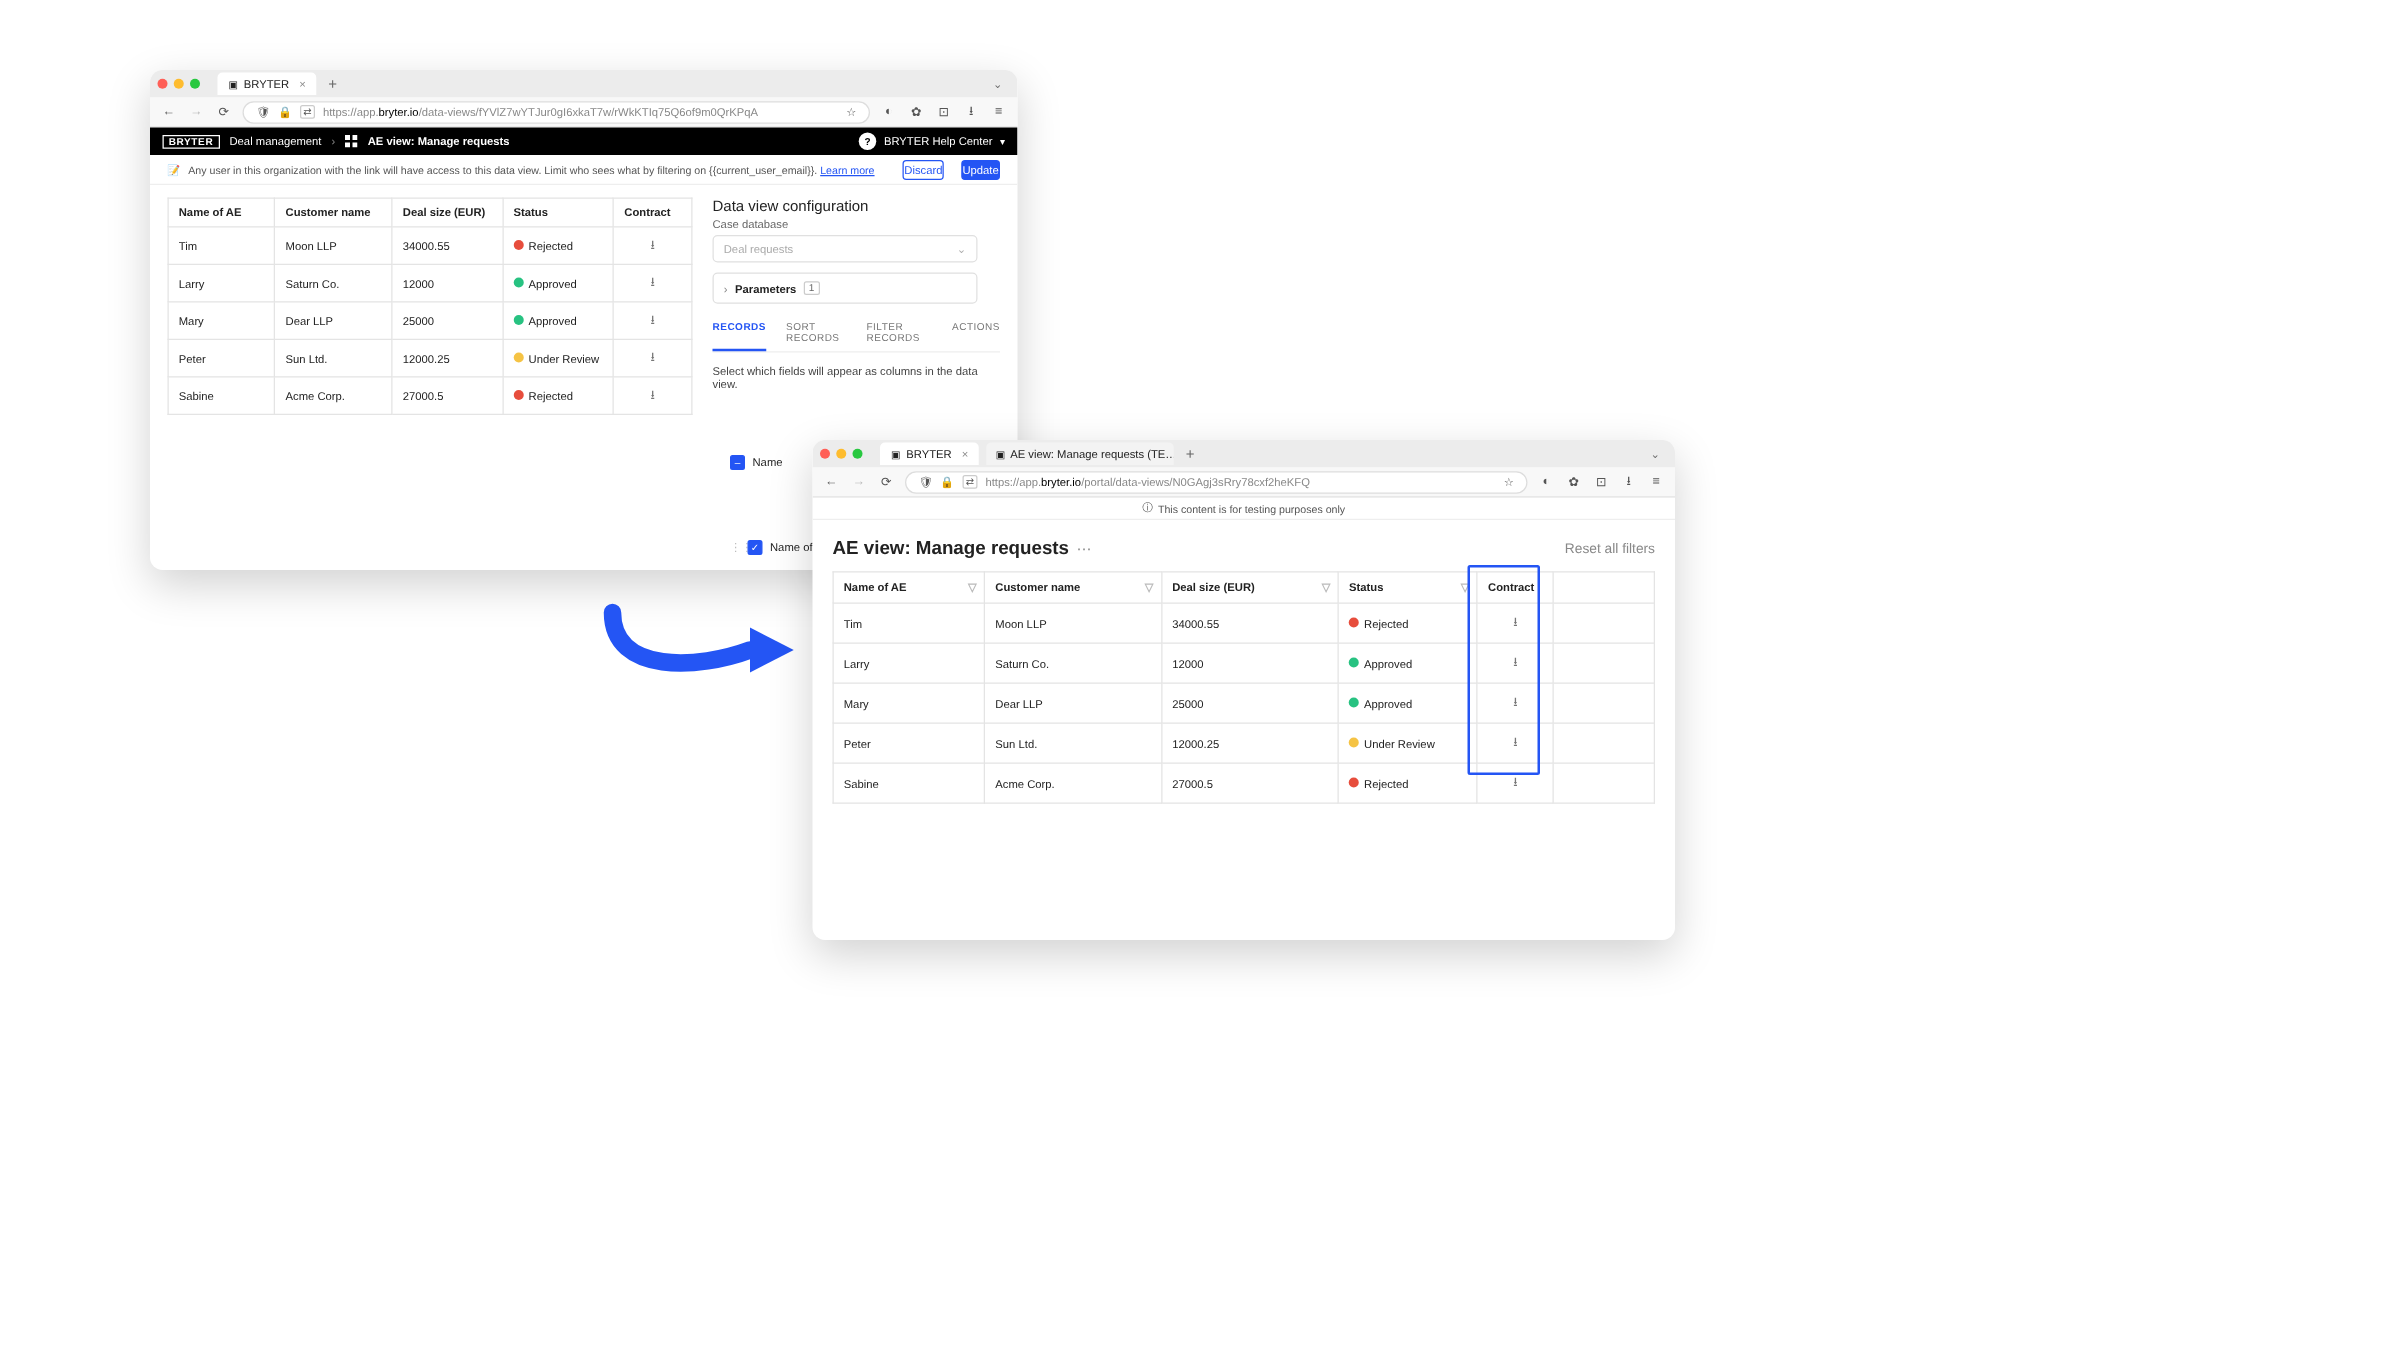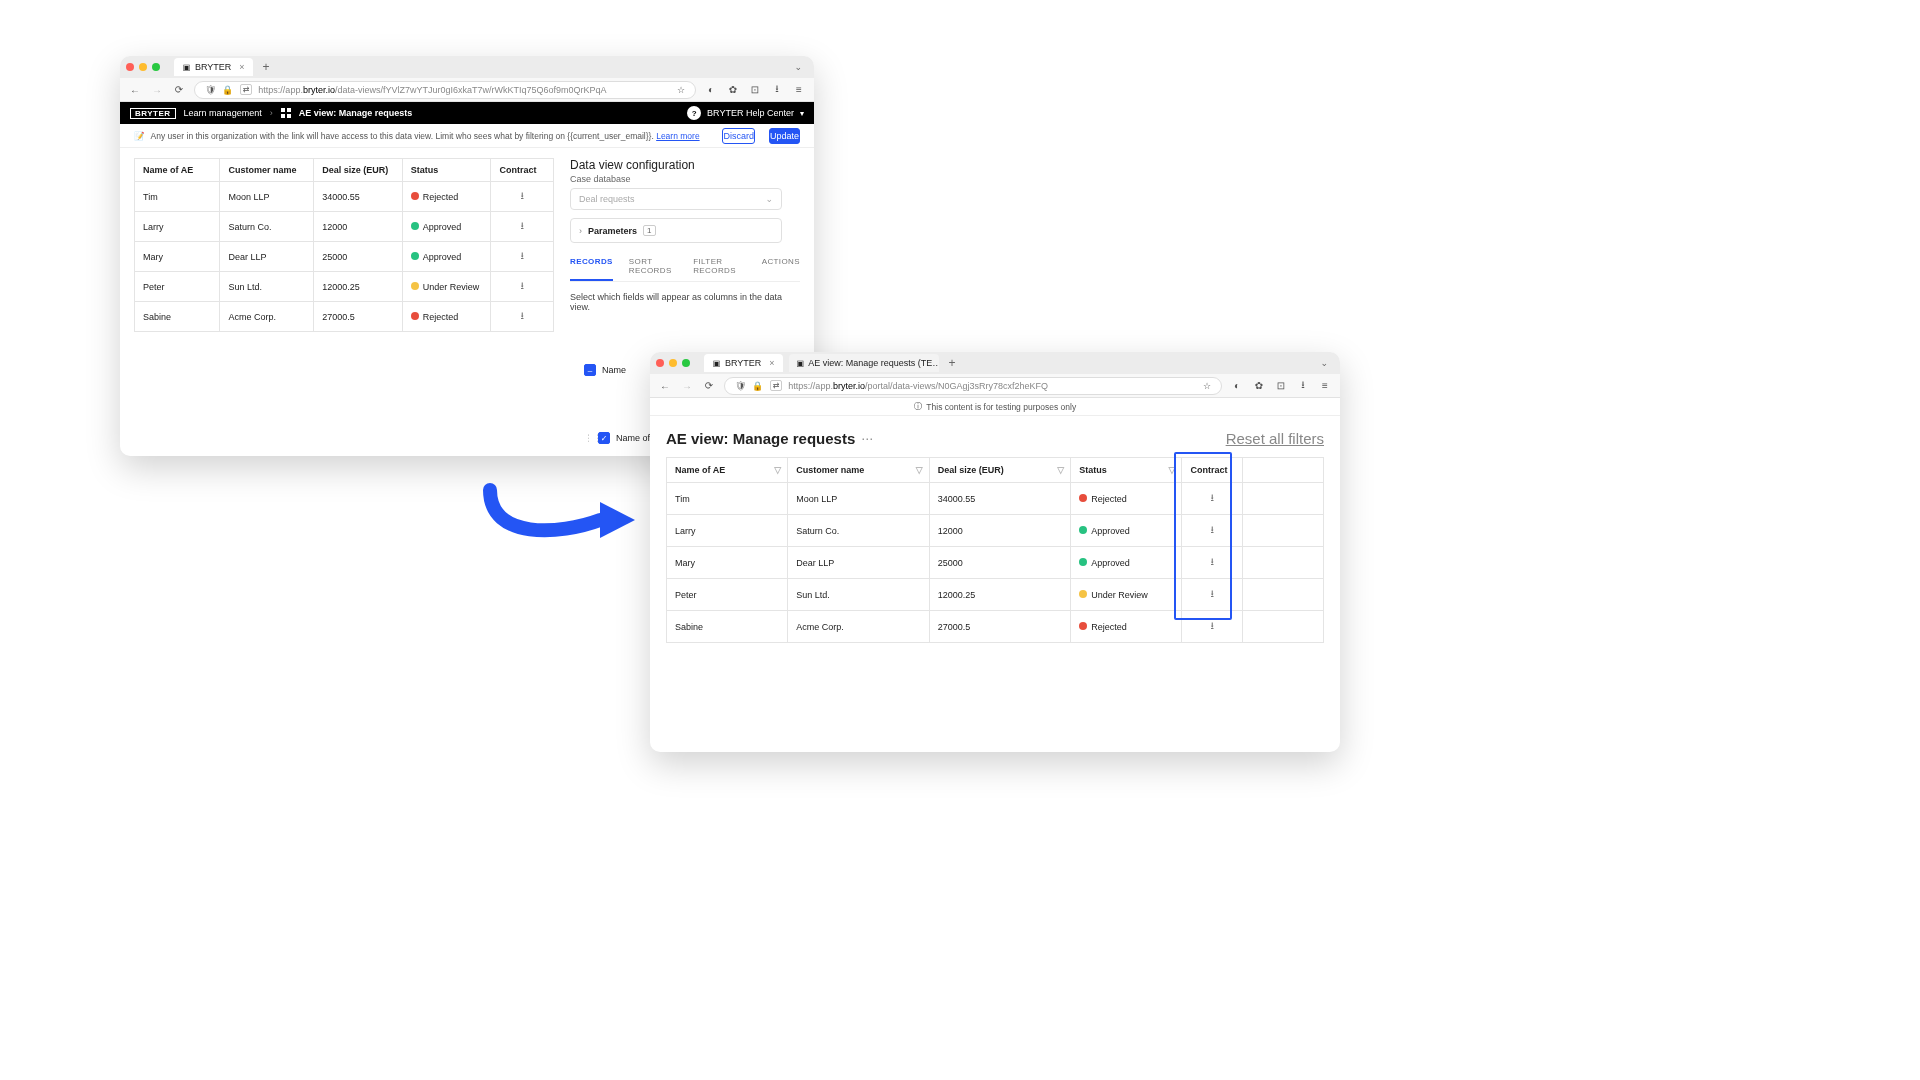--- a/index.html
+++ b/index.html
@@ -155,21 +155,21 @@
   
   #win2 { left:650px; top:352px; width:690px; height:400px; background:#fff; }
   .test-banner {
     display:flex; align-items:center; justify-content:center;
     height:18px; font-size:8.5px; color:#555; border-bottom:1px solid #eee; gap:4px;
   }
   .win2-body { padding:14px 16px; }
   .view-title-row { display:flex; align-items:center; margin-bottom:10px; }
   .view-title { font-size:15px; font-weight:700; margin-right:6px; }
   .more-dots { color:#888; font-size:12px; }
-  .reset-link { margin-left:auto; color:#888; font-size:15px;text-decoration:underline; }
+  .reset-link { margin-left:auto; color:#888; font-size:11px; }
 
   table.portal {
     border-collapse:collapse; width:100%; font-size:9px;
     border:1px solid #e4e4e4;
   }
   table.portal th, table.portal td {
     border:1px solid #e4e4e4; padding:7px 8px; text-align:left;
   }
   table.portal th { font-weight:600; position:relative; }
   .funnel { position:absolute; right:6px; top:50%; transform:translateY(-50%);
@@ -218,21 +218,21 @@
       <div class="tool-ic">◐</div>
       <div class="tool-ic">✿</div>
       <div class="tool-ic">⊡</div>
       <div class="tool-ic">⭳</div>
       <div class="tool-ic">≡</div>
     </div>
   </div>
 
   <div class="black-hdr">
     <span class="bryter-logo">BRYTER</span>
-    <span>Learn management</span>
+    <span>Deal management</span>
     <span class="sep">›</span>
     <span>
       <svg width="10" height="10" viewBox="0 0 10 10">
           <rect x="0" y="0" width="4" height="4" fill="#fff"></rect>
           <rect x="6" y="0" width="4" height="4" fill="#fff"></rect>
           <rect x="0" y="6" width="4" height="4" fill="#fff"></rect>
           <rect x="6" y="6" width="4" height="4" fill="#fff"></rect>
         </svg>
     </span>
     <span class="bold">AE view: Manage requests</span>

